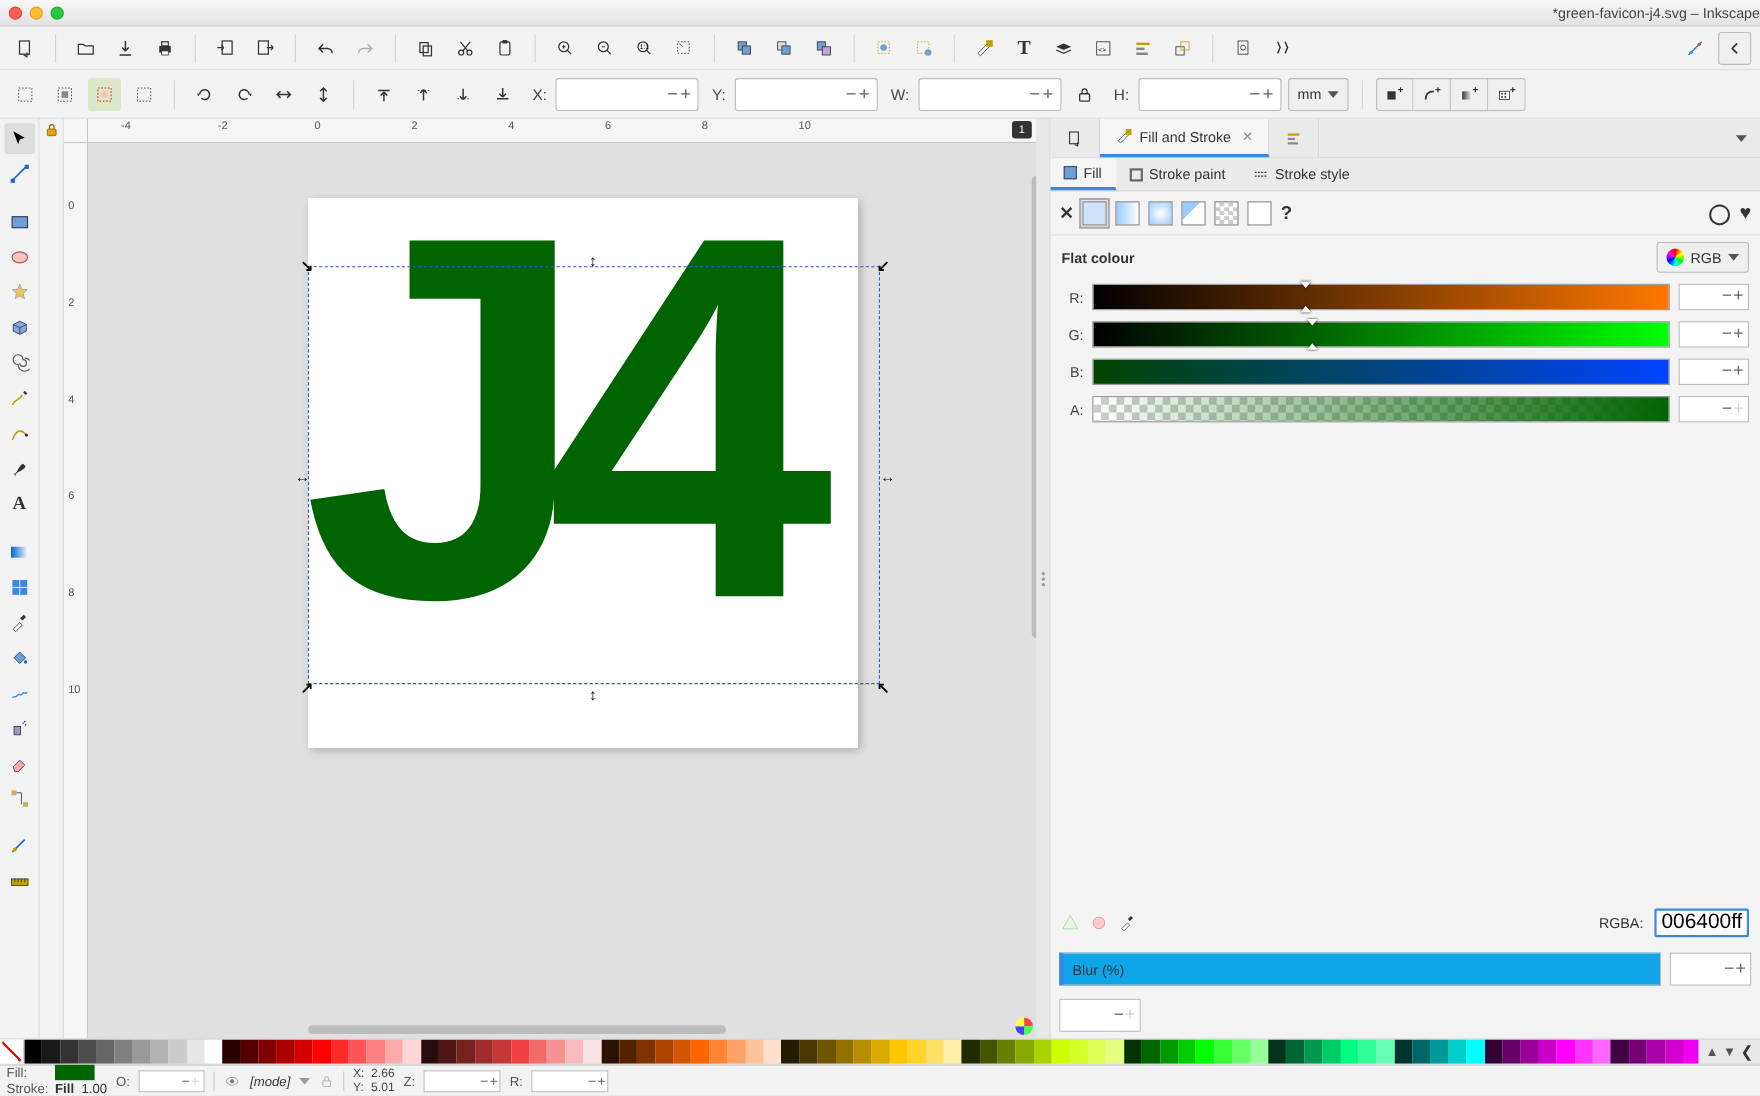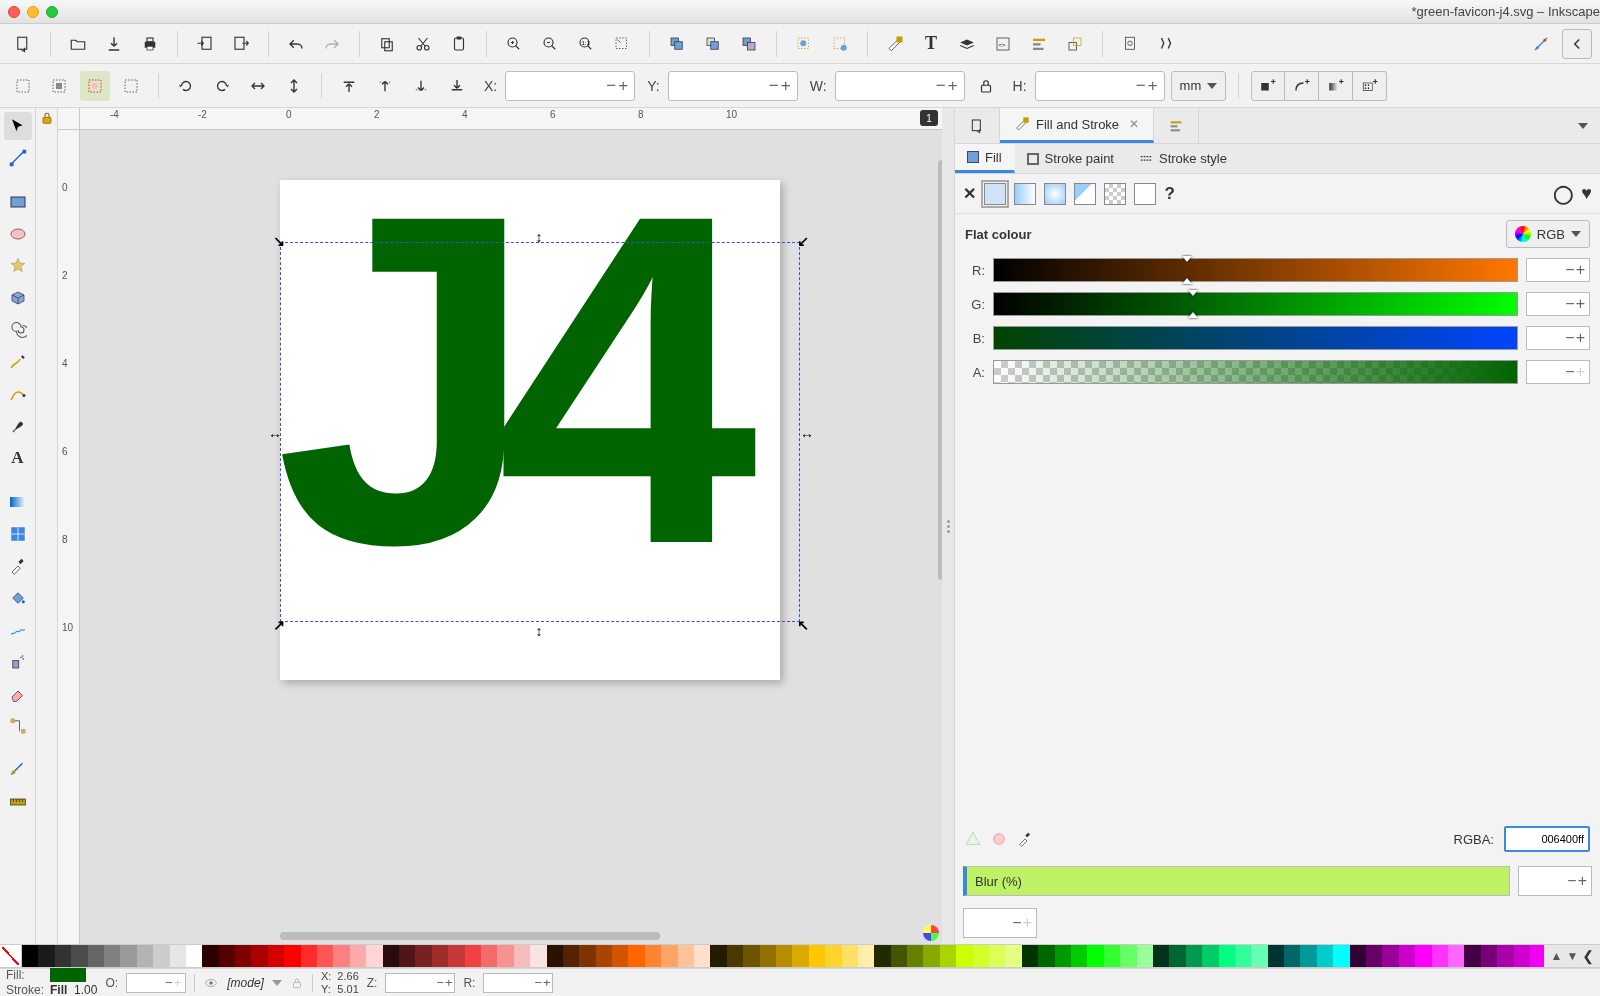--- a/index.html
+++ b/index.html
@@ -212,33 +212,33 @@
     align-items:center;padding:0 4px;
   }
   .valbox input{border:0;outline:0;width:32px;text-align:left;font-size:13px;}
   .mp2{color:#666;font-size:16px;margin-left:auto;display:flex;gap:1px;}
 
   .pick-row{
     display:flex;align-items:center;padding:8px 10px;gap:10px;
   }
   .rgba-input{
     border:2px solid #3a88df;border-radius:2px;height:26px;padding:0 4px;
-    width:86px;font-size:11px;text-align:right;
+    width:86px;font-size:19px;text-align:right;
   }
 
   .blend-row,.blur-row,.opacity-row{
     display:flex;align-items:center;padding:6px 8px;gap:8px;
   }
   .blend-row{justify-content:flex-end;border-top:1px solid #e0e0e0;}
   .blend-select{
     height:28px;border:1px solid #bbb;border-radius:3px;background:#efefef;
     display:flex;align-items:center;padding:0 10px;min-width:110px;justify-content:space-between;
   }
   .prop-field{
-    flex:1;height:30px;border:1px solid #bbb;background:#bef264;display:flex;
+    flex:1;height:30px;border:1px solid #bbb;background:#0ea5e9;display:flex;
     align-items:center;padding:0 8px;border-left:4px solid #3a88df;
   }
   .prop-field.opaque{background:#3a88df;color:#fff;}
   .prop-val{
     width:74px;height:30px;border:1px solid #bbb;background:#fff;display:flex;
     align-items:center;padding:0 4px;
   }
   .prop-val input{border:0;outline:0;width:36px;font-size:13px;}
 
   

